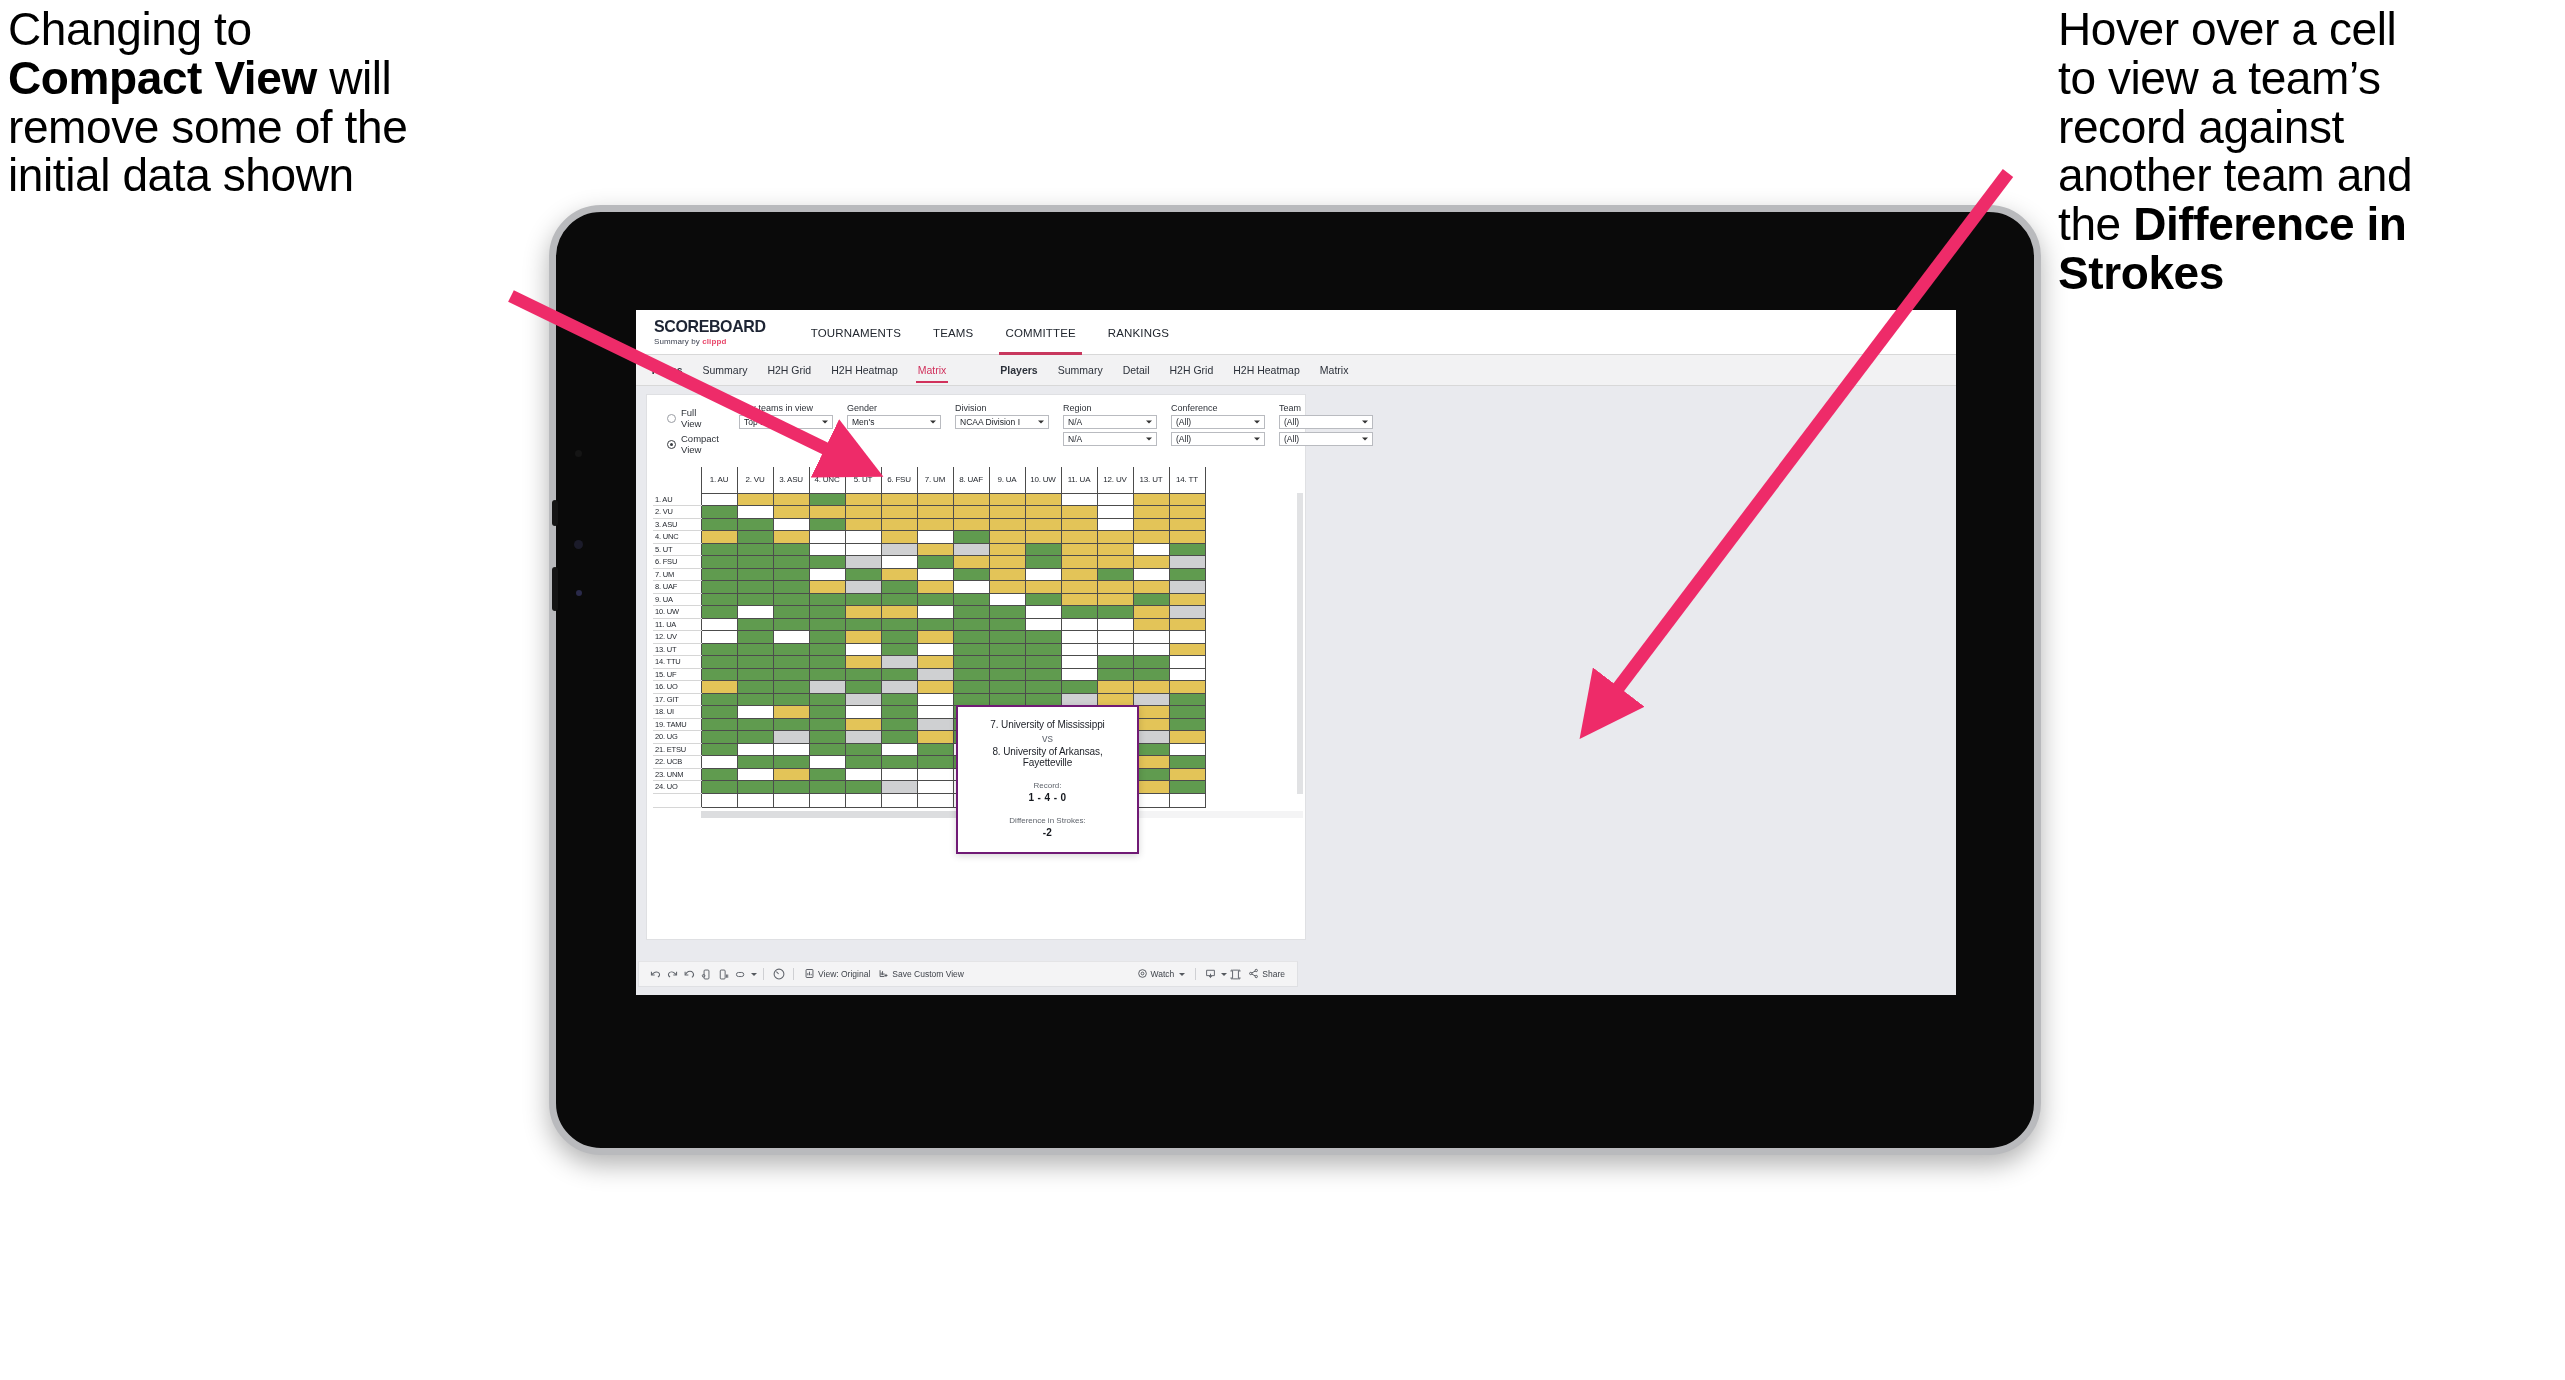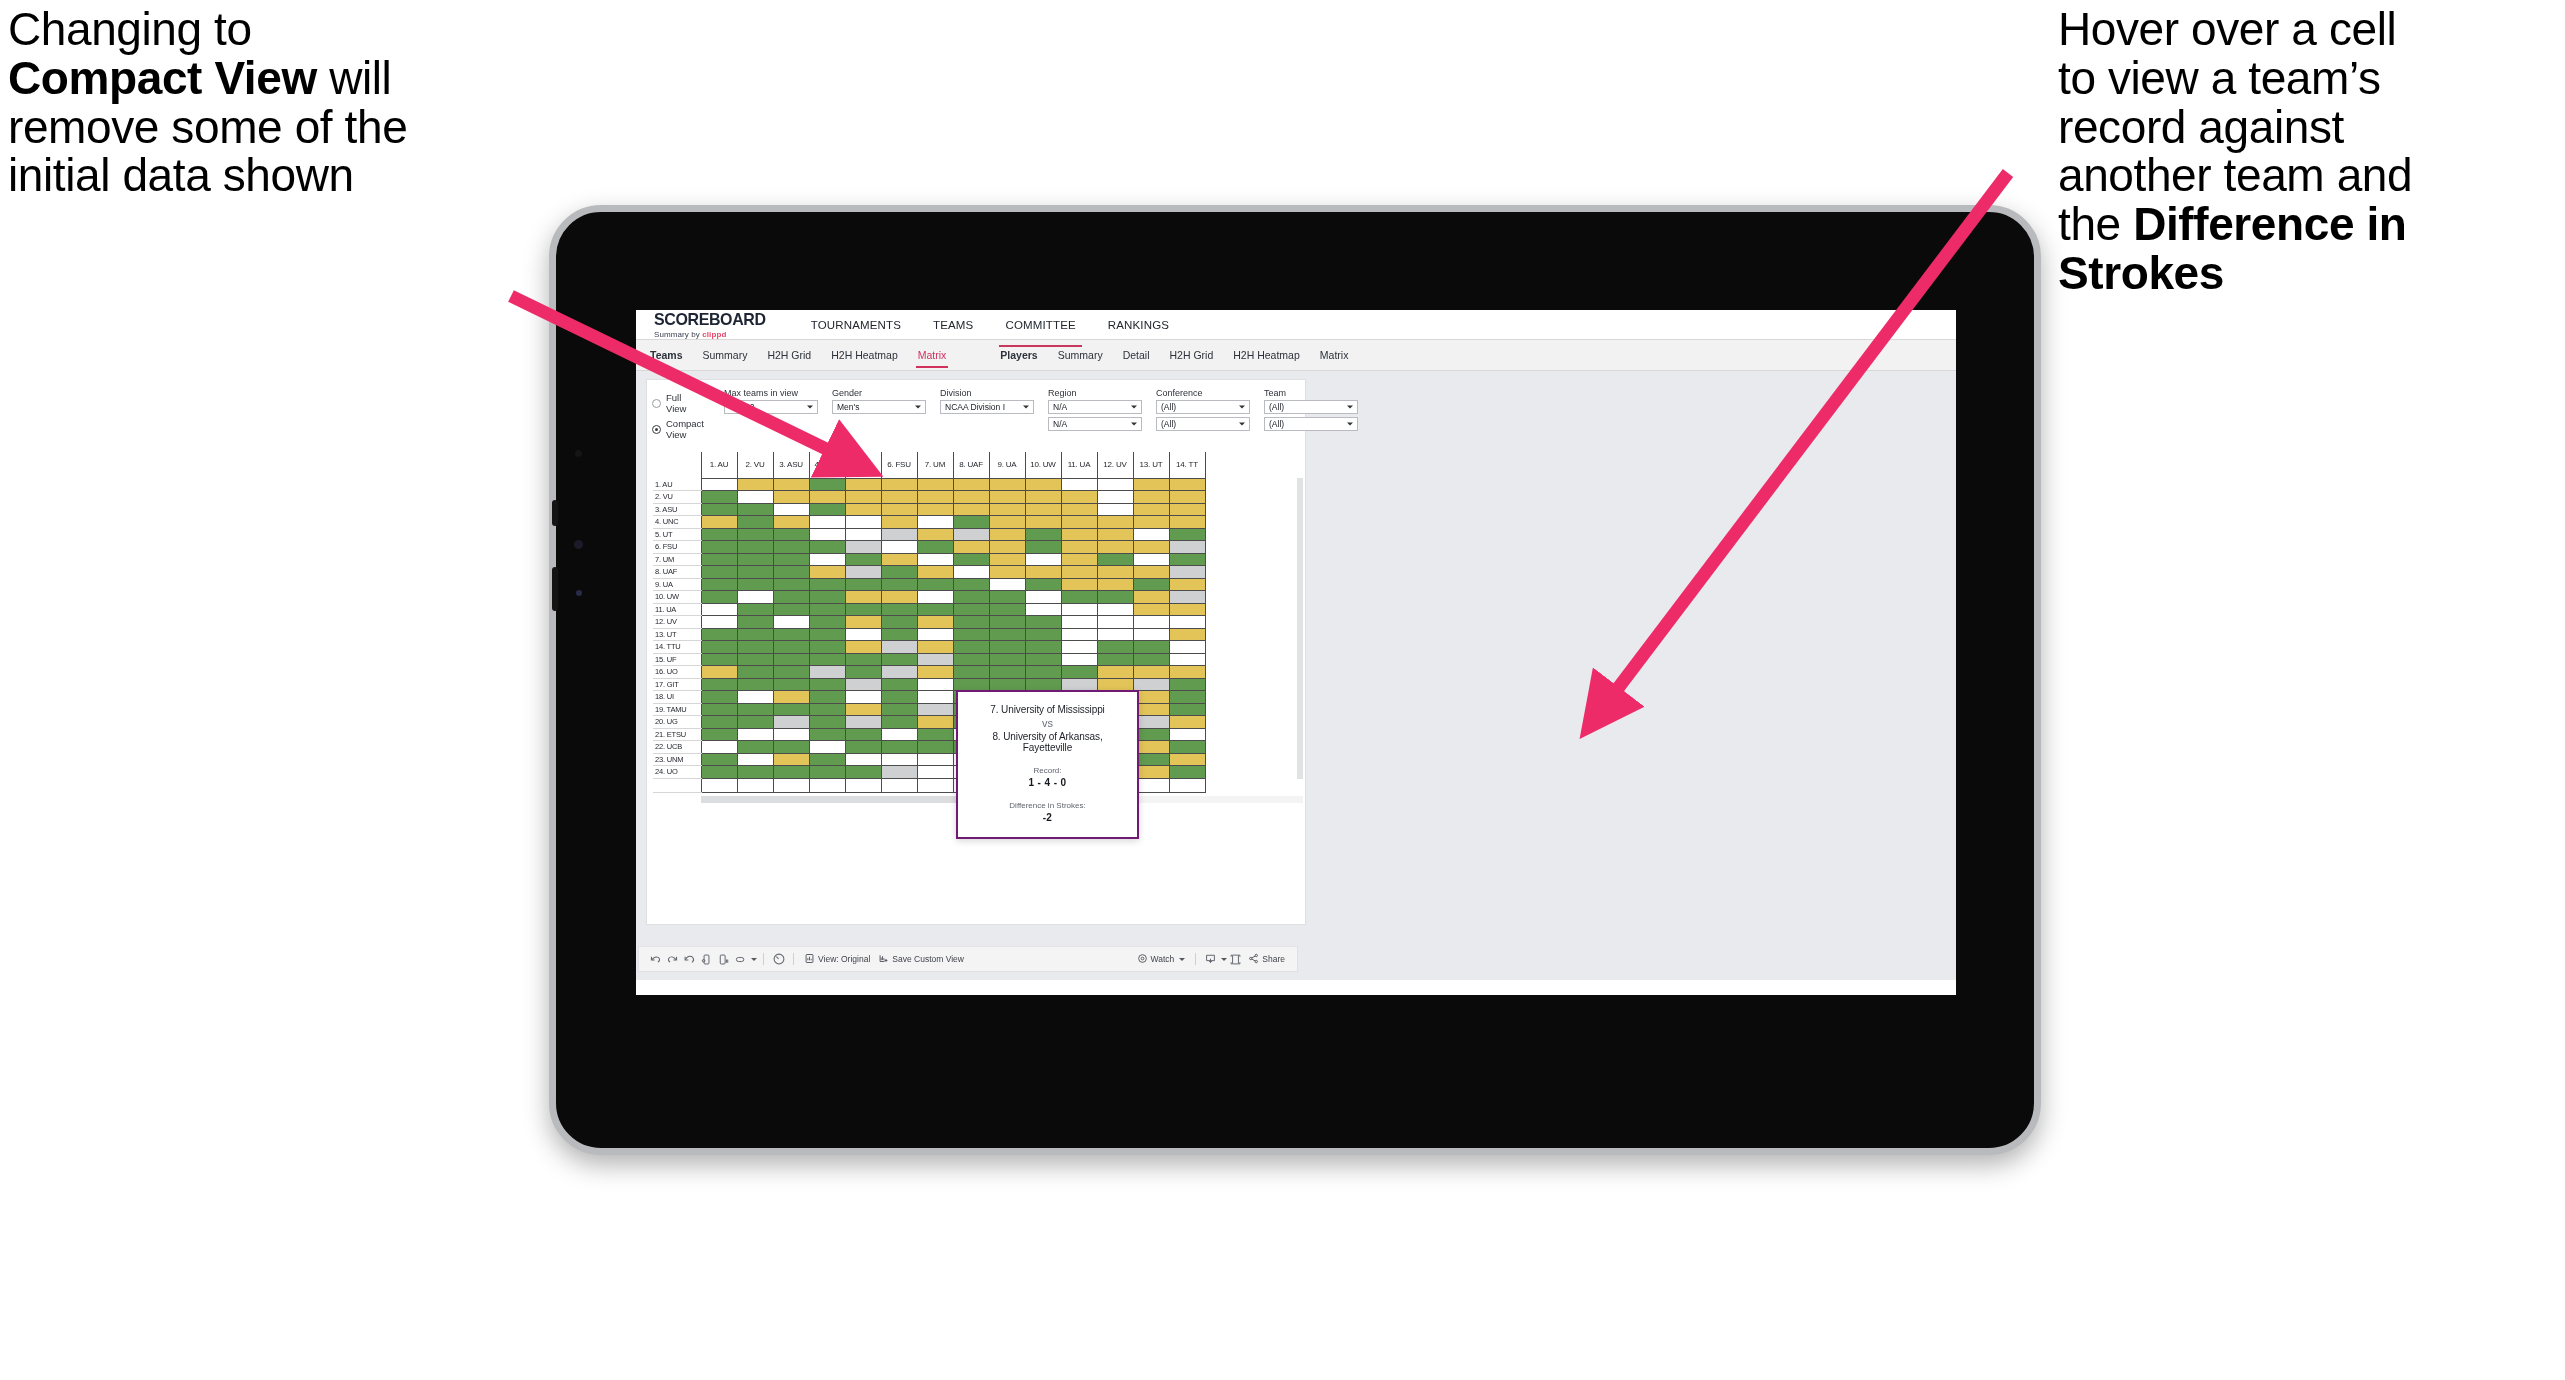--- a/index.html
+++ b/index.html
@@ -49,21 +49,21 @@
   #screen {
     position: absolute;
     left: 80px; top: 98px;
     width: 1320px; height: 685px;
     background: #ffffff;
     overflow: hidden;
   }
 
   
   #topbar {
-    height: 30px; background: #fff;
+    height: 45px; background: #fff;
     display: flex; align-items: center;
     border-bottom: 1px solid #d8d8d8;
     position: relative;
   }
   #logo-wrap { padding-left: 18px; padding-right: 22px; }
   #logo-main {
     font-family: "Liberation Sans", sans-serif;
     font-weight: bold; font-size: 17px; letter-spacing: -0.4px;
     color: #1d2433; line-height: 1;
     transform: scaleX(0.94);
@@ -103,21 +103,21 @@
   
   #workspace { background: #e9eaee; height: calc(685px - 45px - 31px); position: relative; padding: 10px 0 0 0; }
   #viz {
     position: absolute; left: 10px; top: 8px;
     width: 660px; background: #ffffff;
     border: 1px solid #dfe0e3;
     height: 546px;
   }
 
   
-  #filters { display: flex; padding: 8px 10px 4px 5px; gap: 0; }
+  #filters { display: flex; padding: 8px 10px 4px 20px; gap: 0; }
   .fgroup { margin-right: 14px; }
   .flabel { font-size: 9px; color: #2d3138; margin-bottom: 2px; white-space: nowrap; }
   .fselect {
     width: 94px; height: 14px; border: 1px solid #b9bbc0; background: #fff;
     font-size: 8.5px; color: #20242b; display: flex; align-items: center;
     padding-left: 4px; position: relative; cursor: pointer;
   }
   .fselect .caret {
     position: absolute; right: 4px; top: 50%; transform: translateY(-50%);
     width: 0; height: 0; border-left: 3px solid transparent;

